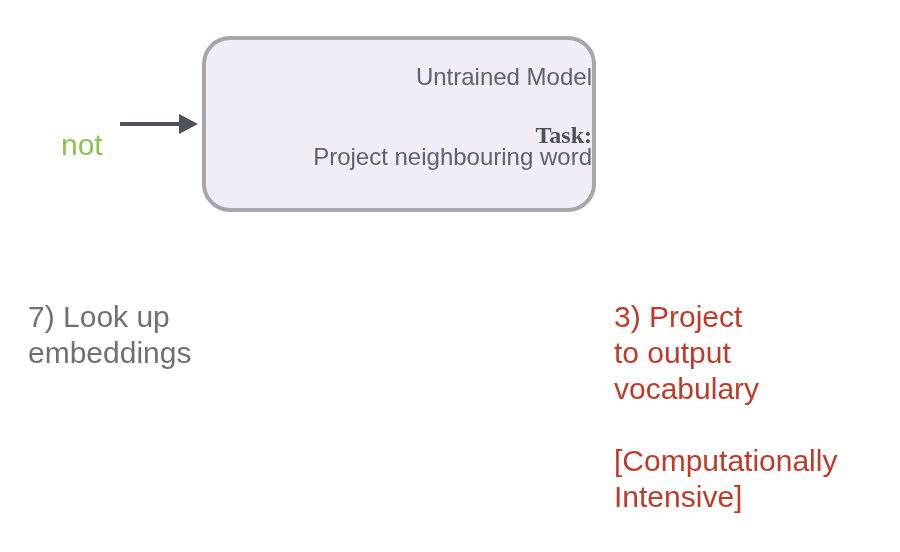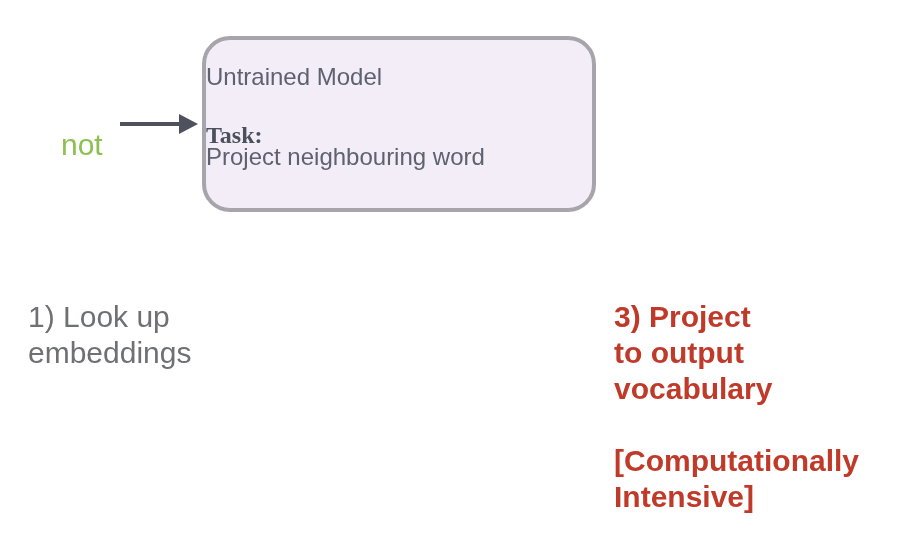--- a/index.html
+++ b/index.html
@@ -44,41 +44,42 @@
     width: 394px;
     height: 176px;
     background: #f2edf6;
     border: 4px solid #a7a5ab;
     border-radius: 28px;
   }
   .model-box .line {
     position: absolute;
     left: 0;
     width: 100%;
-    text-align: left;
+    text-align: right;
     font-size: 24px;
     line-height: 24px;
     color: #5e6270;
+    padding-left: 32px;
   }
   .model-title { top: 25px; }
   .task-label  { top: 83px; font-weight: bold; color: #4b505e !important; font-family: Liberation Serif, serif; }
   .task-desc   { top: 105px; }
 
   
   .step {
     position: absolute;
     top: 299px;
     font-size: 30px;
     line-height: 36px;
     white-space: pre-line;
     color: #6f7074;
   }
   .step-1 { left: 28px; }
   .step-2 { left: 324px; }
-  .step-3 { left: 614px; font-weight: bold; color: #c03a2a; }
+  .step-3 { left: 614px; font-weight: normal; color: #c03a2a; }
 </style>
 </head>
 <body>
 
 <div class="canvas">
 
   <span class="input-word">not</span>
 
   <span class="arrow-wrap">
     <svg width="84" height="26" viewBox="0 0 84 26" xmlns="http://www.w3.org/2000/svg">
@@ -86,21 +87,21 @@
       <polygon points="62,3 81,13 62,23" fill="#4d525c"></polygon>
     </svg>
   </span>
 
   <div class="model-box">
     <span class="line model-title">Untrained Model</span>
     <span class="line task-label">Task:</span>
     <span class="line task-desc">Project neighbouring word</span>
   </div>
 
-  <div class="step step-1">1) Look up
+  <div class="step step-1">7) Look up
 embeddings</div>
 
 
   <div class="step step-3">3) Project
 to output
 vocabulary
 
 [Computationally
 Intensive]</div>
 

